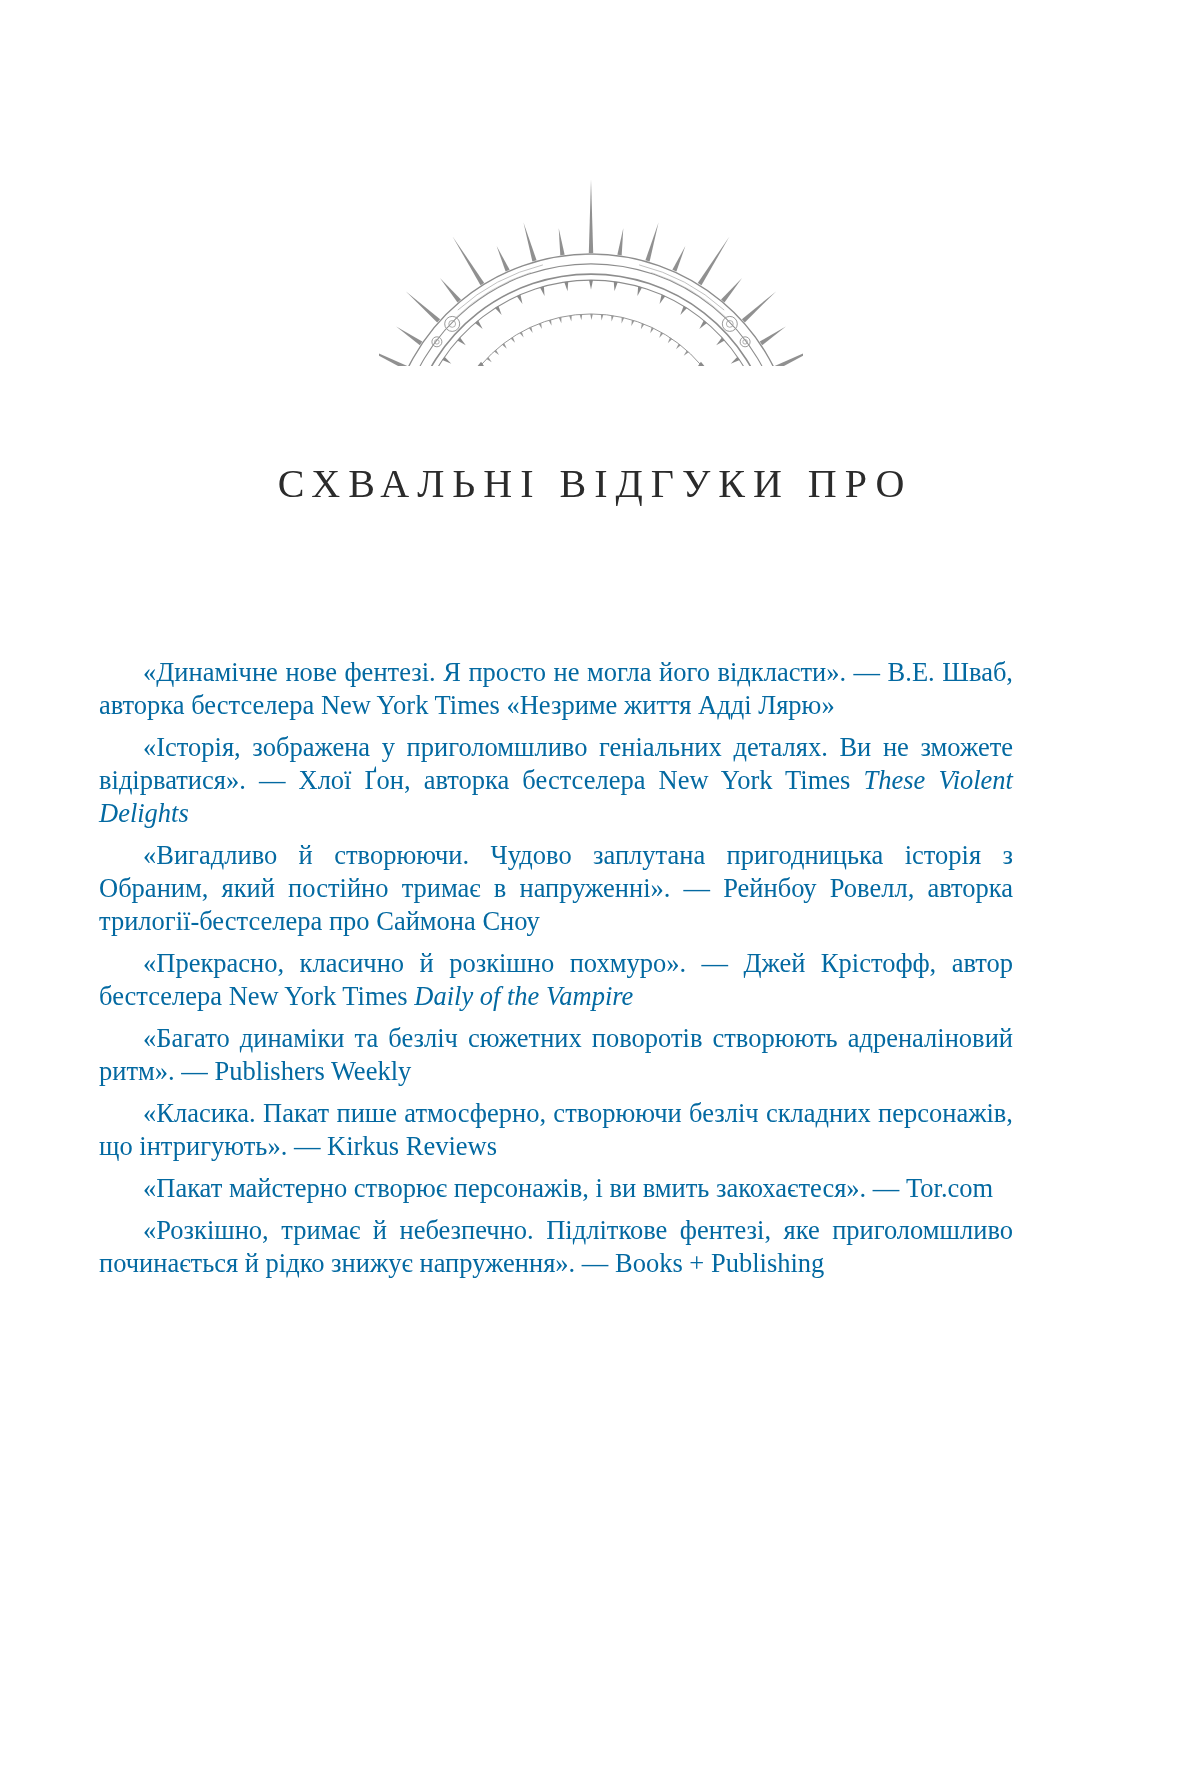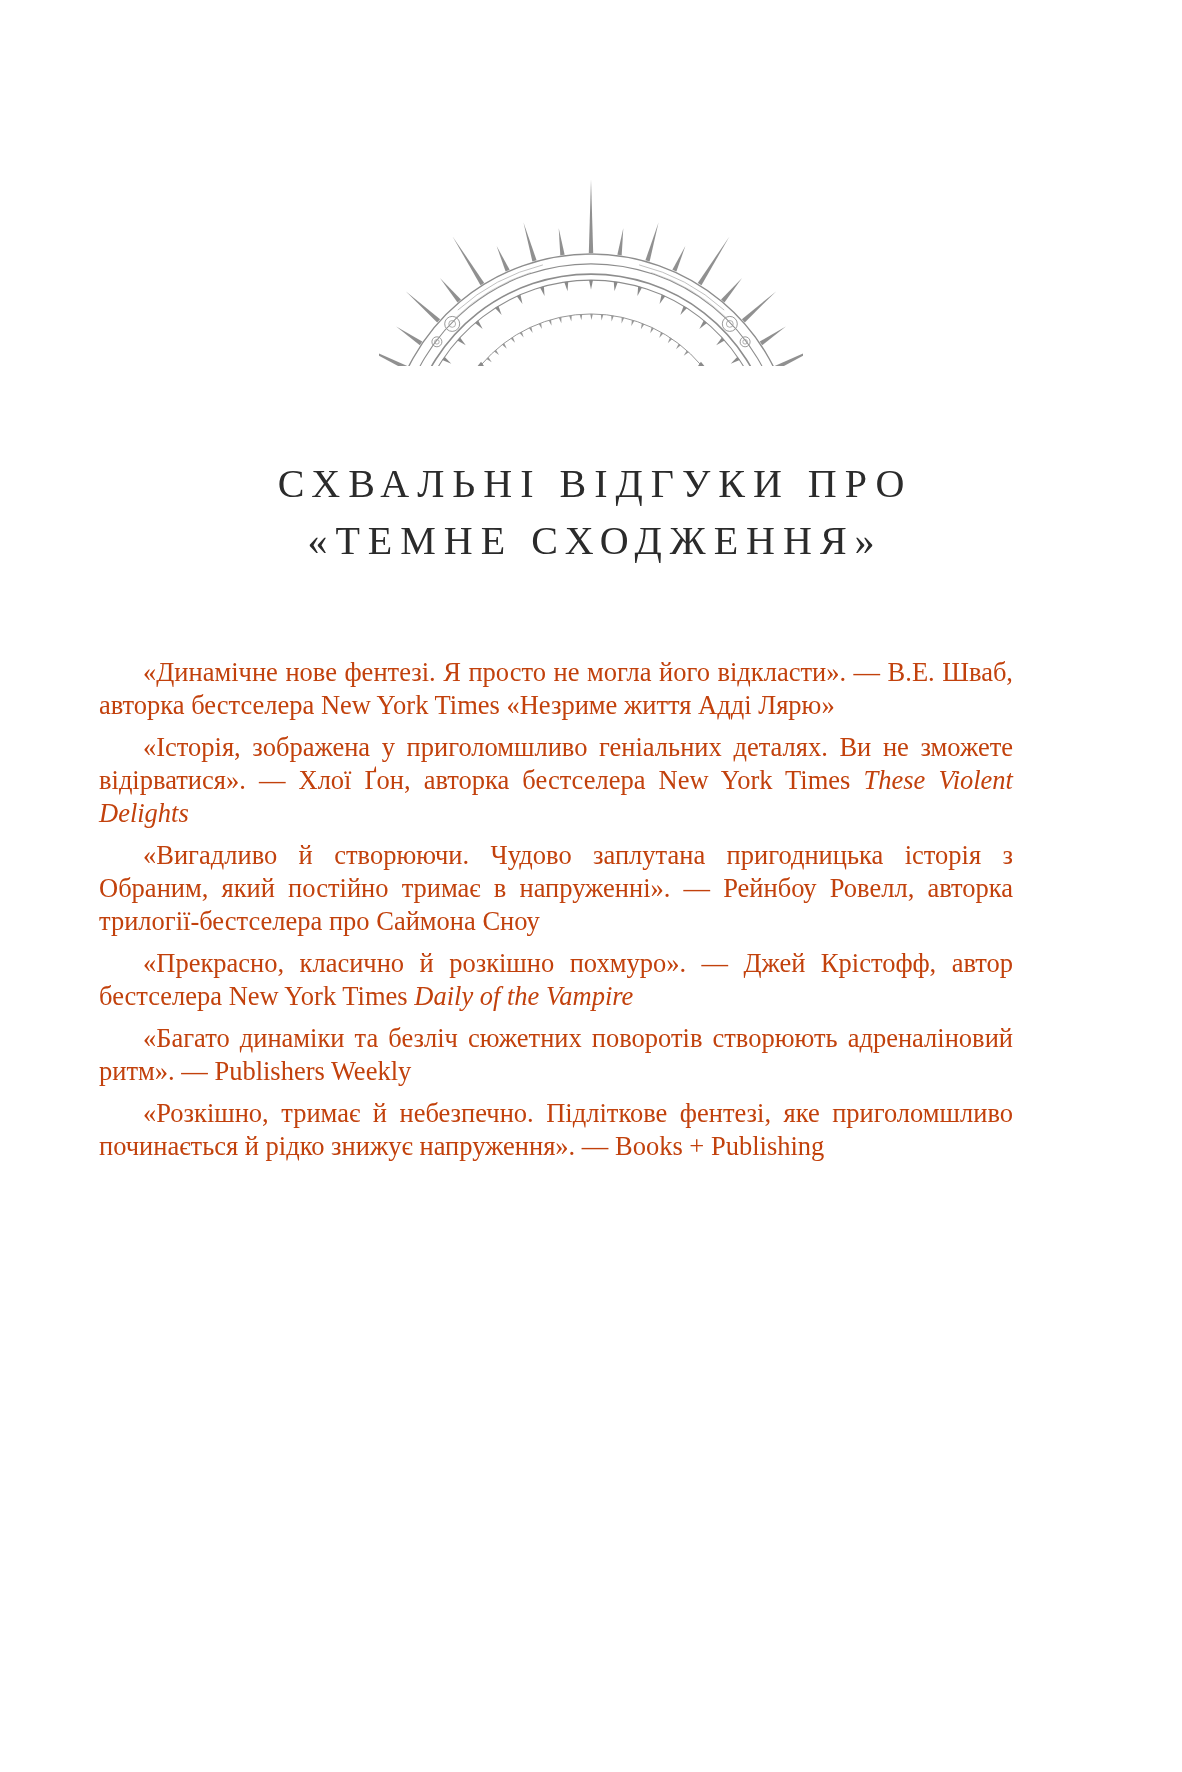--- a/index.html
+++ b/index.html
@@ -32,21 +32,21 @@
   }
   h1.title .tl{display:block;white-space:nowrap;}
   .reviews{
     position:absolute;
     top:656px;
     left:99px;
     width:914px;
     font-size:26.5px;
     line-height:33px;
     text-align:justify;
-    color:#c2410c;
+    color:#0369a1;
   }
   .reviews p{
     margin:0;
     text-indent:44px;
   }
   .reviews p + p{margin-top:9px;font-family:Liberation Serif, serif;}
   .it{font-style:italic;}
 </style>
 </head>
 <body>
@@ -130,25 +130,26 @@
         <circle cx="366.1" cy="171.8" r="2.3" fill="none" stroke="#9a9a9a" stroke-width="0.8"></circle>
         <path d="M 260.1 94.9 A 199 199 0 0 1 345.2 140.1" fill="none" stroke="#a5a5a5" stroke-width="0.7"></path>
         <path d="M 272.3 102.5 A 195 195 0 0 1 347.5 147.7" fill="none" stroke="#b0b0b0" stroke-width="0.5"></path>
         <path d="M 78.8 140.1 A 199 199 0 0 1 163.9 94.9" fill="none" stroke="#a5a5a5" stroke-width="0.7"></path>
         <path d="M 76.5 147.7 A 195 195 0 0 1 151.7 102.5" fill="none" stroke="#b0b0b0" stroke-width="0.5"></path>
       </svg>
   </div>
 
   <h1 class="title">
     <span class="tl">СХВАЛЬНІ ВІДГУКИ ПРО</span>
-    <span class="tl">«ТЕМНЕ СХОДЖЕННЯ»</span>
   </h1>
 
   <div class="reviews">
     <p><span>«Динамічне нове фентезі. Я просто не могла його відкласти». — В.Е. Шваб, авторка бестселера New York Times «Незриме життя Адді Лярю»</span></p>
     <p><span>«Історія, зображена у приголомшливо геніальних деталях. Ви не зможете відірватися». — Хлої Ґон, авторка бестселера New York Times </span><span class="it">These Violent Delights</span></p>
     <p><span>«Вигадливо й створюючи. Чудово заплутана пригодницька історія з Обраним, який постійно тримає в напруженні». — Рейнбоу Ровелл, авторка трилогії-бестселера про Саймона Сноу</span></p>
     <p><span>«Прекрасно, класично й розкішно похмуро». — Джей Крістофф, автор бестселера New York Times </span><span class="it">Daily of the Vampire</span></p>
     <p><span>«Багато динаміки та безліч сюжетних поворотів створюють адреналіновий ритм». — Publishers Weekly</span></p>
+    <p><span>«Класика. Пакат пише атмосферно, створюючи безліч складних персонажів, що інтригують». — Kirkus Reviews</span></p>
+    <p><span>«Пакат майстерно створює персонажів, і ви вмить закохаєтеся». — Tor.com</span></p>
     <p><span>«Розкішно, тримає й небезпечно. Підліткове фентезі, яке приголомшливо починається й рідко знижує напруження». — Books + Publishing</span></p>
   </div>
 
 </div>
 
 </body></html>

